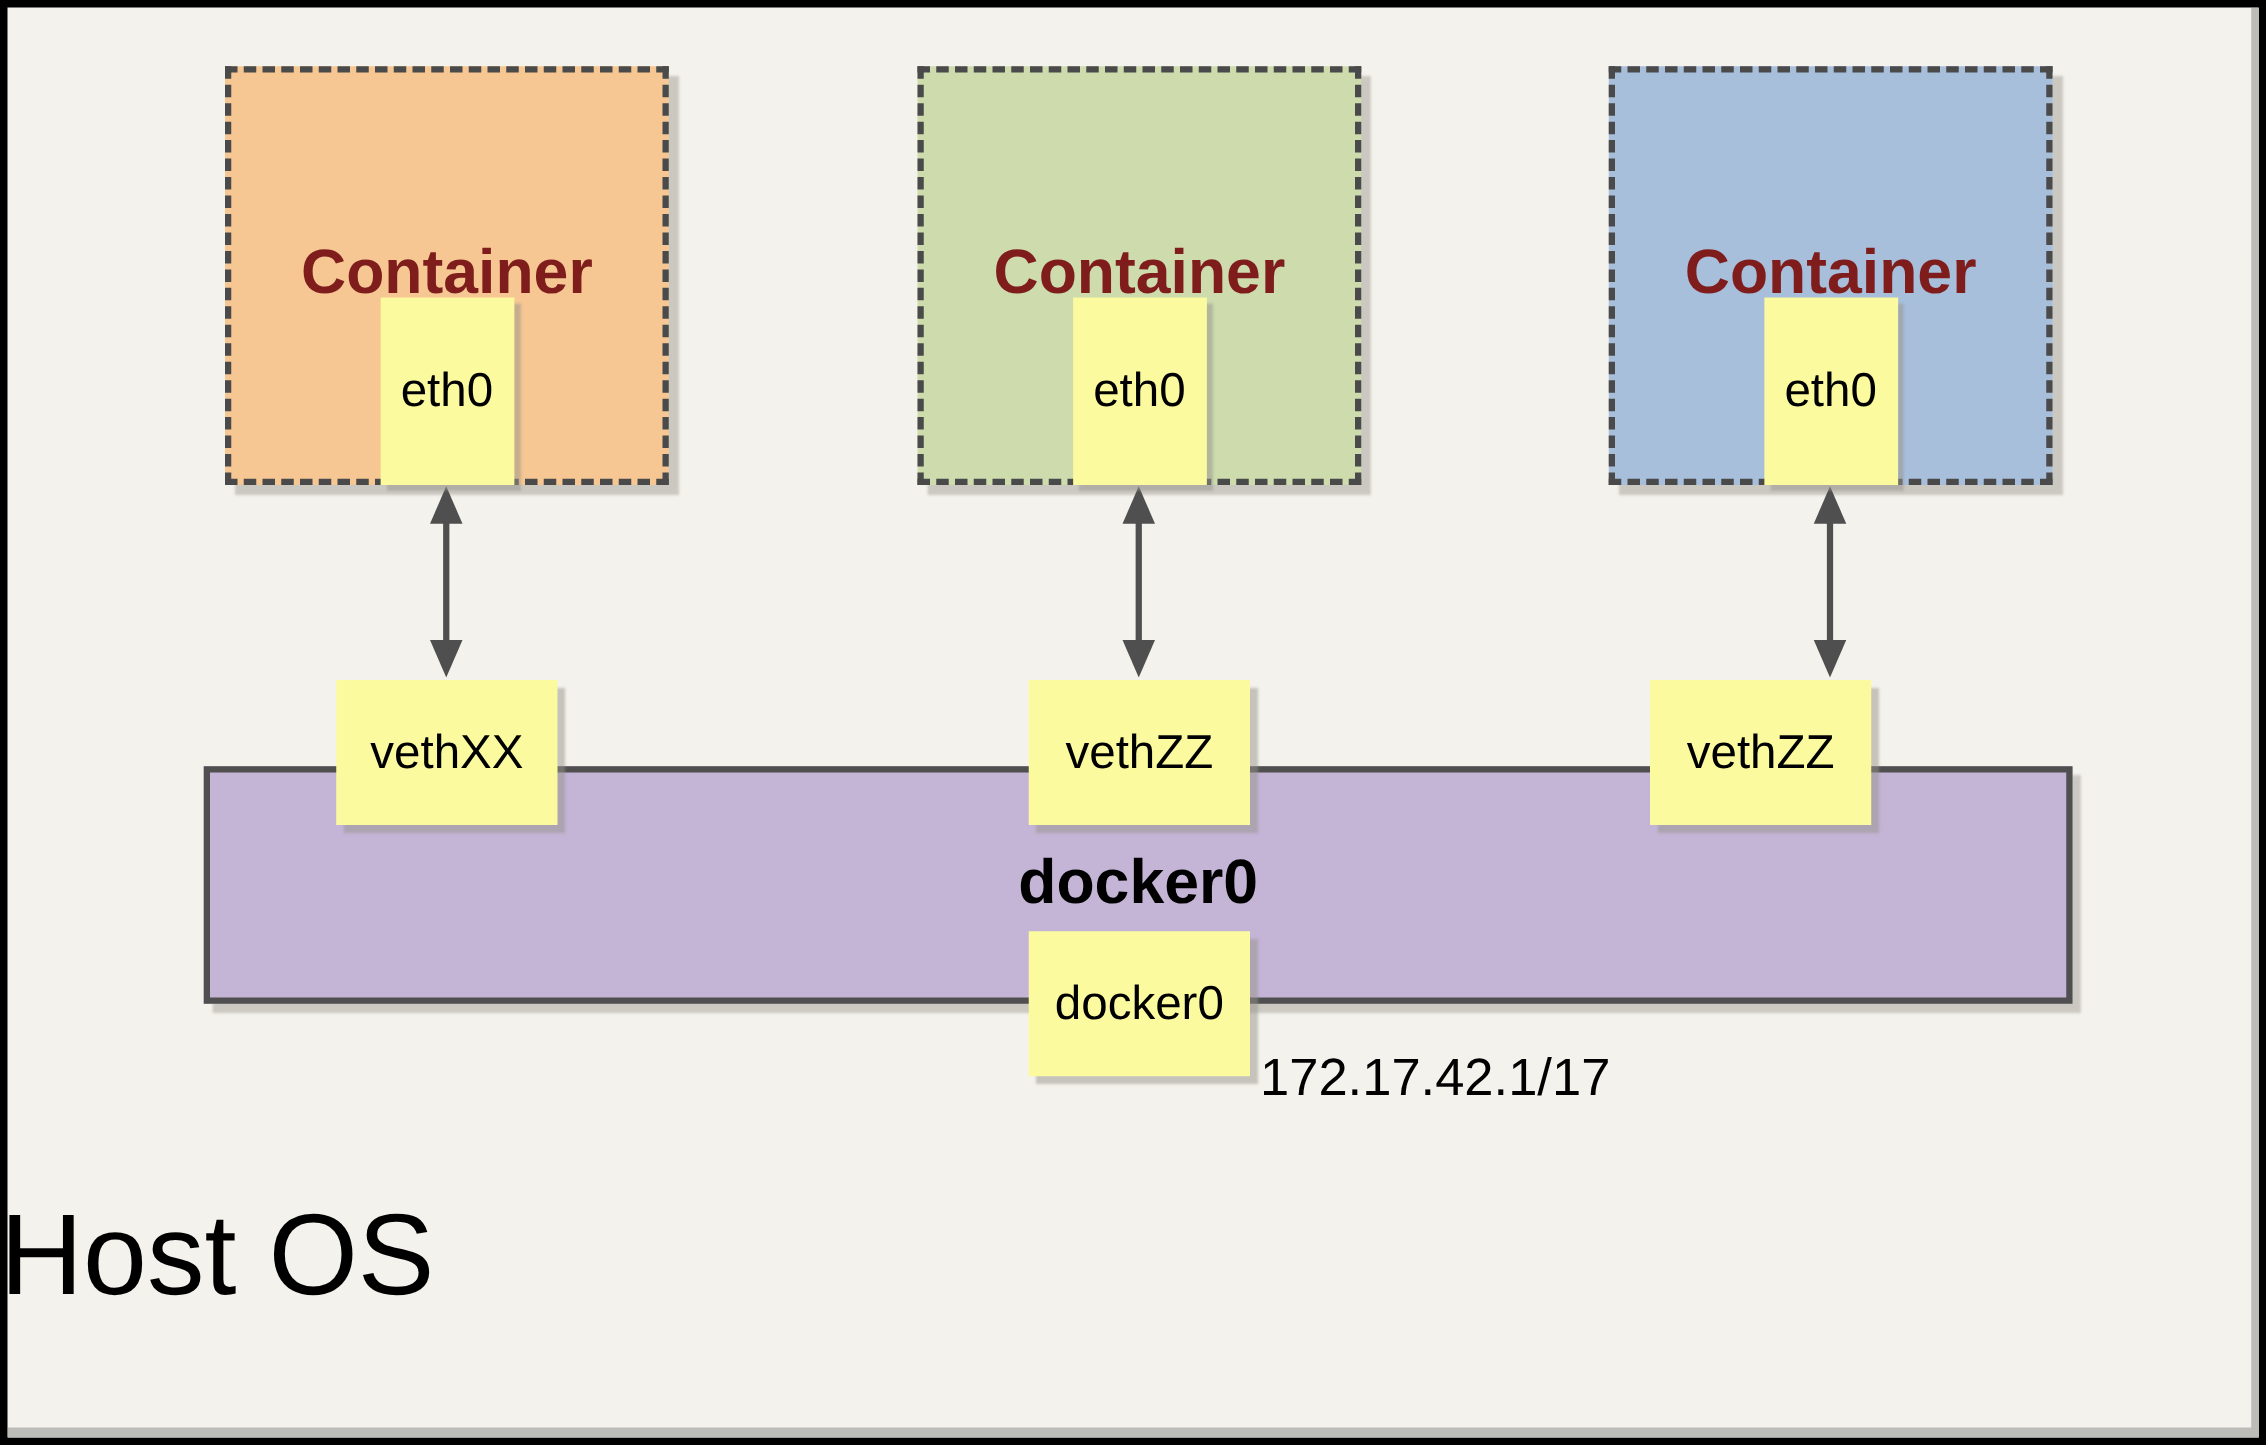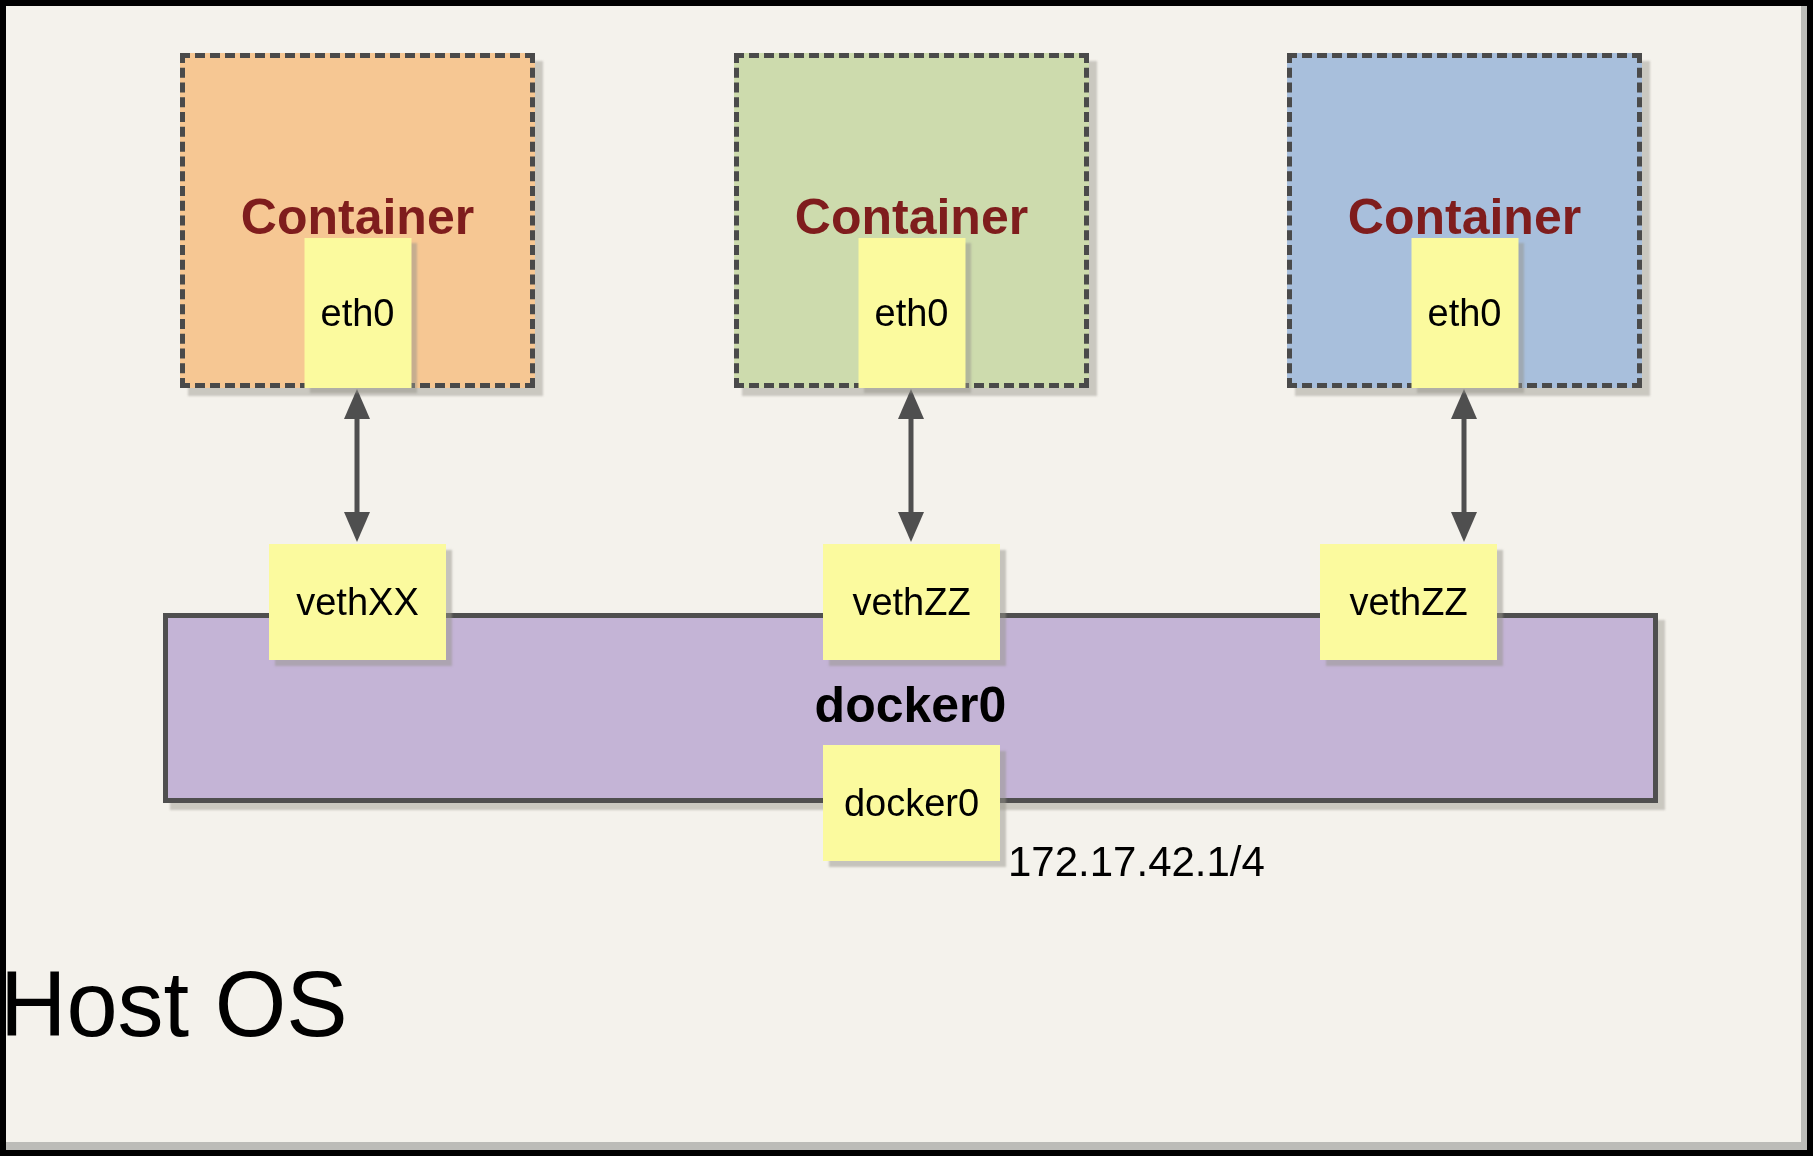--- a/index.html
+++ b/index.html
@@ -176,16 +176,16 @@
 
   <div class="docker-bar" style="background-color: rgb(196, 180, 214);">
     <div class="docker-bar-label">docker0</div>
   </div>
 
   <div class="yellow-node veth-box v1" style="background-color: rgb(251, 250, 158);">vethXX</div>
   <div class="yellow-node veth-box v2" style="background-color: rgb(251, 250, 158);">vethZZ</div>
   <div class="yellow-node veth-box v3" style="background-color: rgb(251, 250, 158);">vethZZ</div>
 
   <div class="yellow-node docker0-box" style="background-color: rgb(251, 250, 158);">docker0</div>
-  <div class="ip-label">172.17.42.1/4</div>
+  <div class="ip-label">172.17.42.1/17</div>
 
   <div class="host-os-label">Host OS</div>
 </div>
 
 </body></html>

